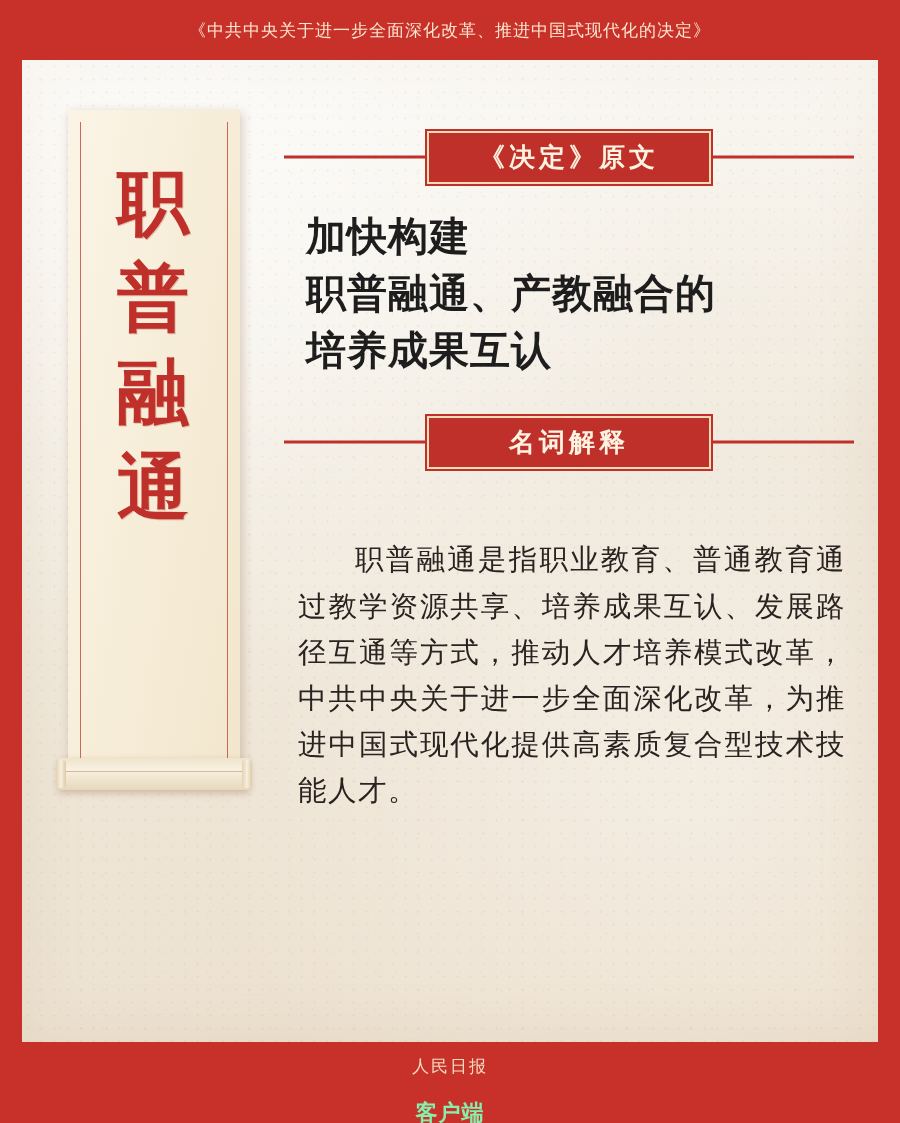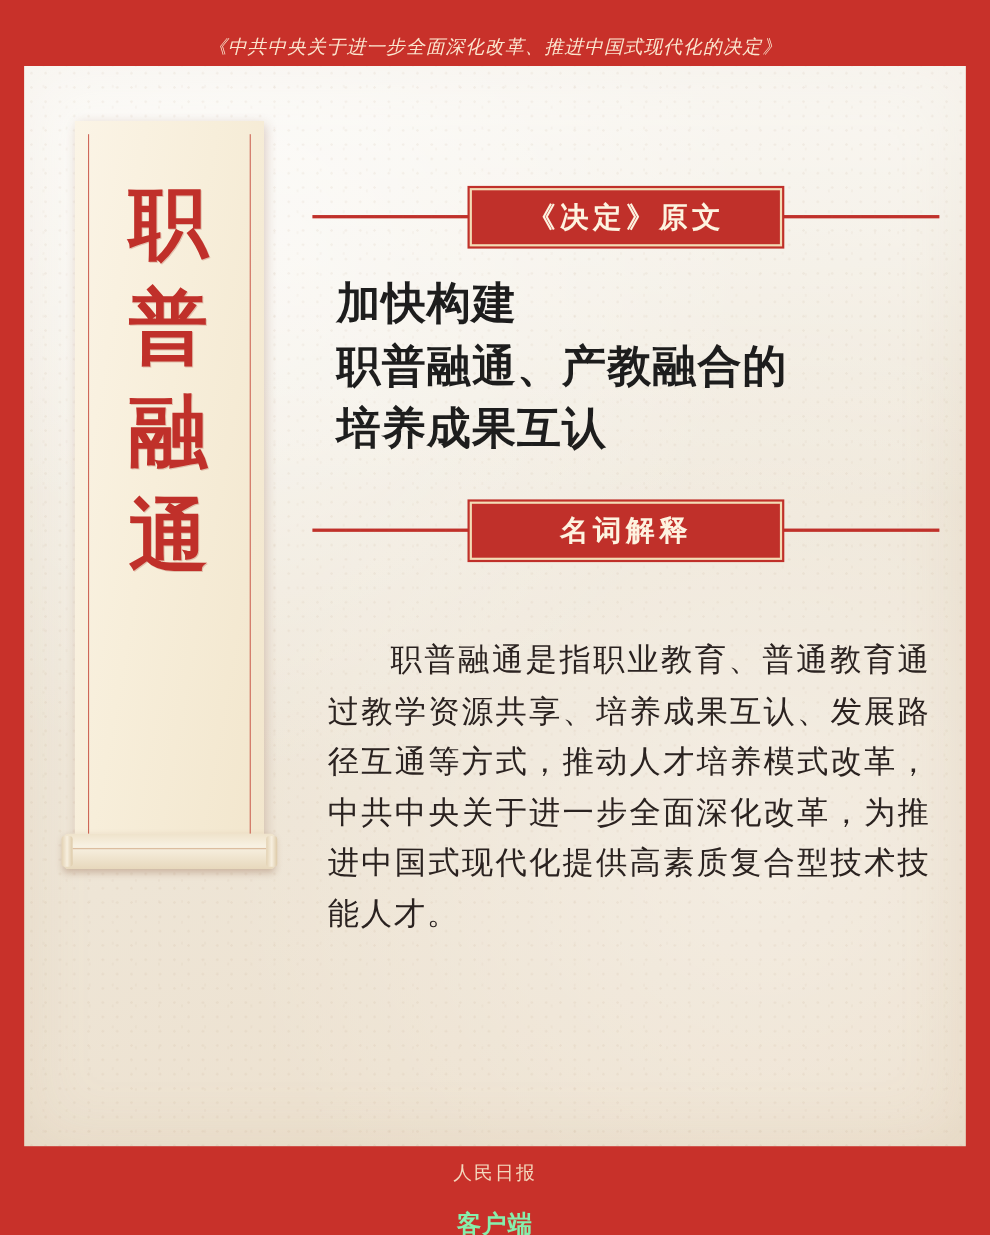--- a/index.html
+++ b/index.html
@@ -11,33 +11,32 @@
     height: 1123px;
     background: #c8312a;
     font-family: "Liberation Serif", "DejaVu Serif", serif;
     overflow: hidden;
     position: relative;
   }
 
   
   .doc-header {
     position: absolute;
-    top: 12px;
+    top: 0;
     left: 0;
     width: 900px;
     height: 60px;
     display: flex;
     align-items: center;
     justify-content: center;
     color: #fbe6cf;
     font-size: 17px;
     letter-spacing: 1px;
     font-family: "DejaVu Serif", "Liberation Serif", serif;
     white-space: nowrap;
-    font-style: italic;
   }
 
   
   .paper {
     position: absolute;
     left: 22px;
     top: 60px;
     width: 856px;
     height: 982px;
     background:
@@ -176,21 +175,21 @@
     color: #fdf3e0;
     font-size: 26px;
     letter-spacing: 4px;
     font-weight: 700;
     font-family: "DejaVu Serif", "Liberation Serif", serif;
     background: #c0302a;
     border: 2px solid #f3dcb6;
     box-shadow: 0 0 0 2px #c0302a;
     white-space: nowrap;
   }
-  .ribbon.r1 { margin-top: 116px; }
+  .ribbon.r1 { margin-top: 76px; }
   .ribbon.r2 { margin-top: 43px; }
 
   
   .headline {
     margin: 30px 0 0 22px;
     color: #1d1d1d;
     font-size: 40px;
     line-height: 1.42;
     font-weight: 700;
     letter-spacing: 1px;

